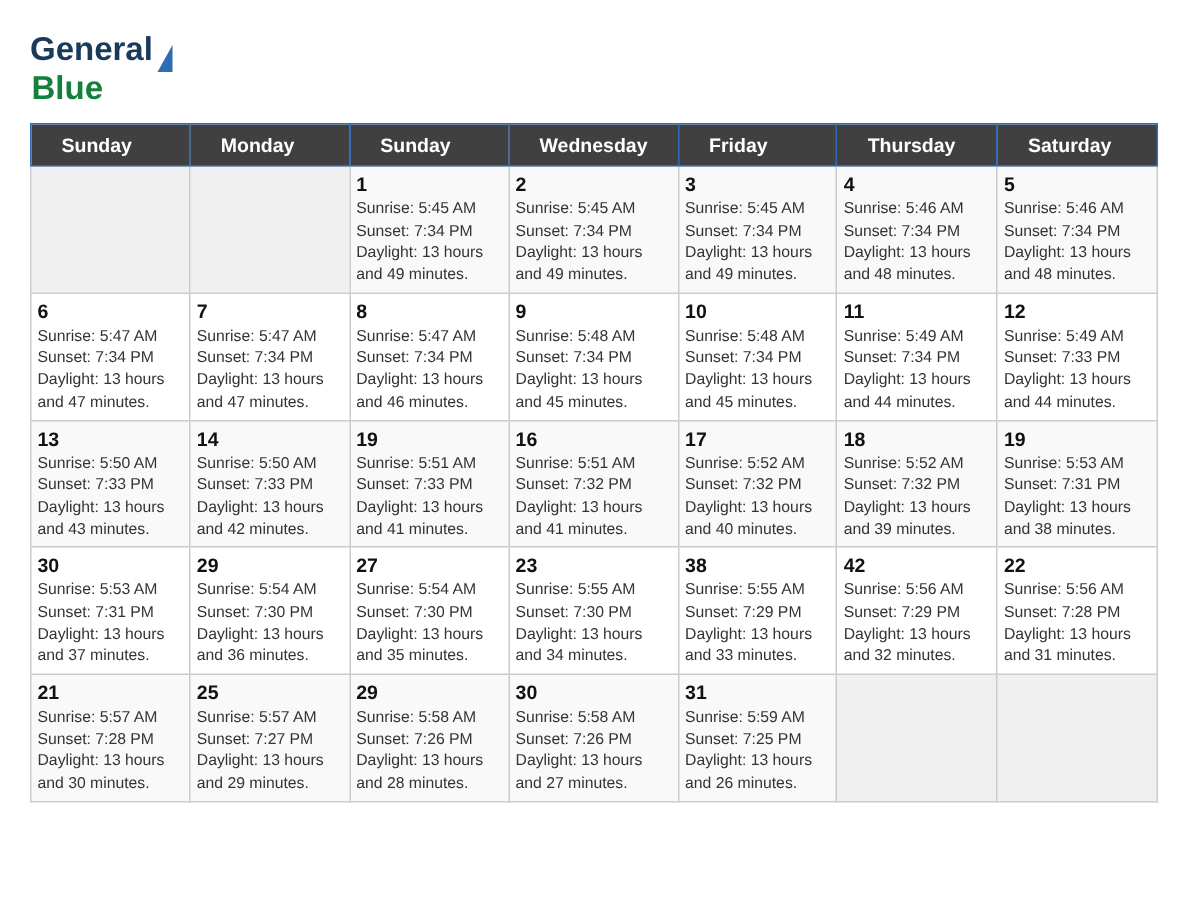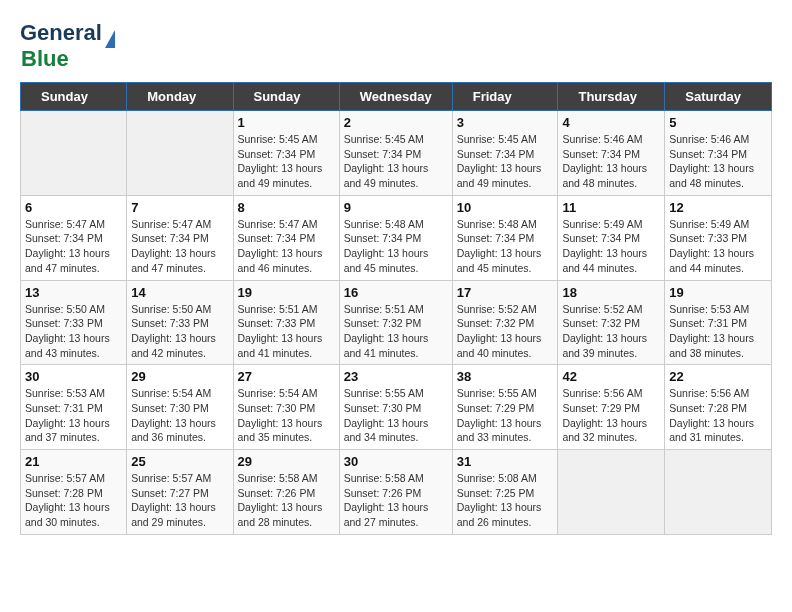--- a/index.html
+++ b/index.html
@@ -290,21 +290,21 @@
 Daylight: 13 hours and 28 minutes.</div>
         </td>
         <td>
           <div class="day-num">30</div>
           <div class="day-info" style="white-space: pre-line;">Sunrise: 5:58 AM
 Sunset: 7:26 PM
 Daylight: 13 hours and 27 minutes.</div>
         </td>
         <td>
           <div class="day-num">31</div>
-          <div class="day-info" style="white-space: pre-line;">Sunrise: 5:08 AM
+          <div class="day-info" style="white-space: pre-line;">Sunrise: 5:59 AM
 Sunset: 7:25 PM
 Daylight: 13 hours and 26 minutes.</div>
         </td>
         <td class="empty-cell"></td>
         <td class="empty-cell"></td>
       </tr>
     </tbody>
 </table>
 
 </body></html>

